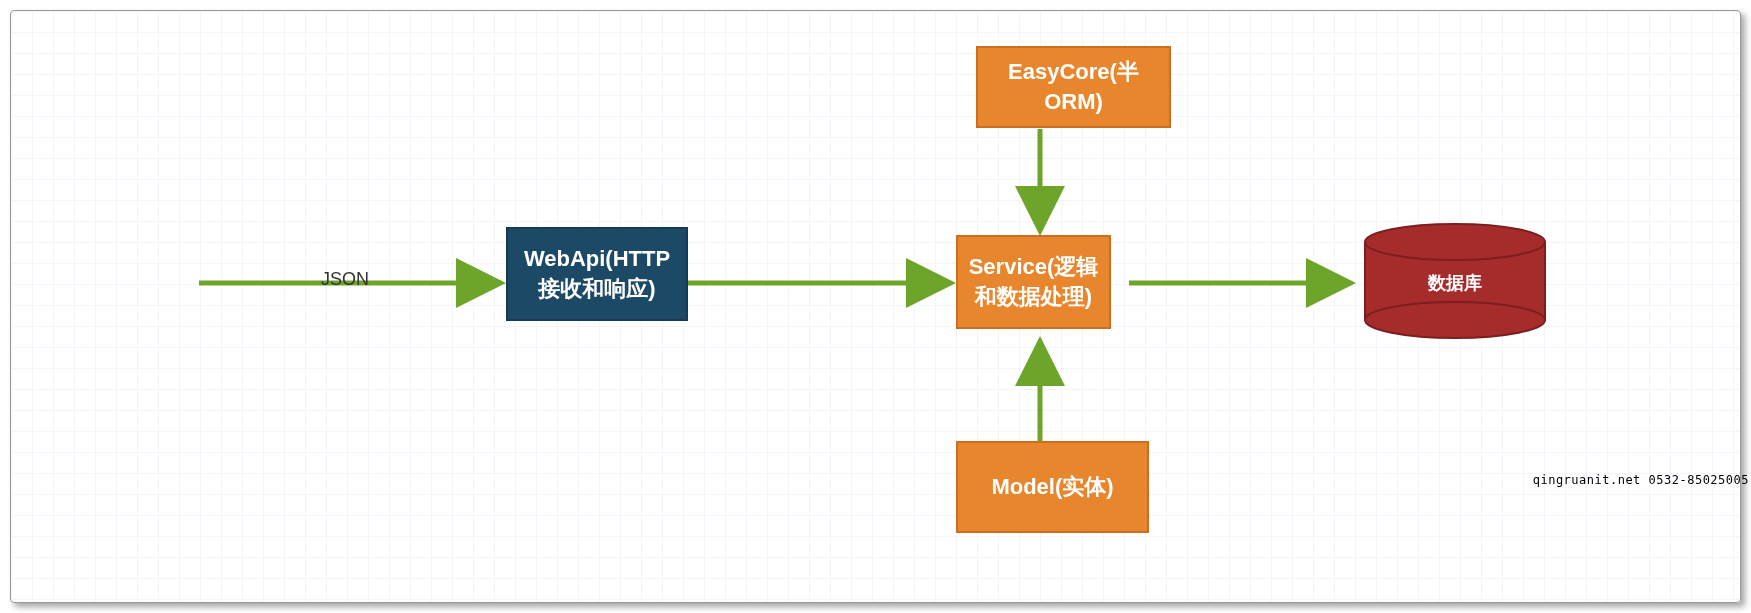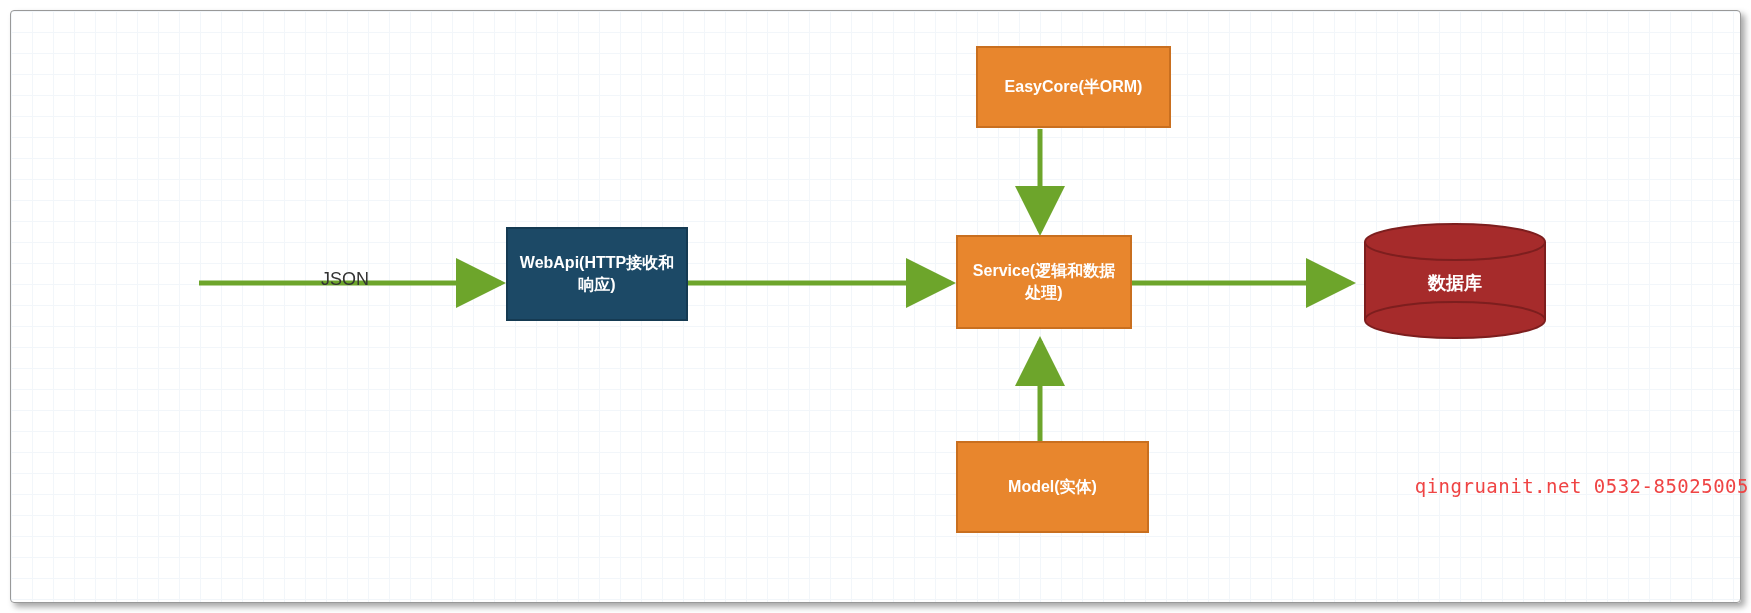--- a/index.html
+++ b/index.html
@@ -25,39 +25,39 @@
     box-shadow: 4px 4px 6px rgba(0,0,0,0.35);
   }
   .node {
     position: absolute;
     display: flex;
     align-items: center;
     justify-content: center;
     text-align: center;
     color: #fff;
     font-weight: bold;
-    font-size: 16px;
+    font-size: 22px;
     line-height: 1.35;
     padding: 6px 10px;
   }
   .blue  { background: #3a6e97; border: 2px solid #2c5675; }
   .navy  { background: #1c4966; border: 2px solid #153a52; }
   .orange{ background: #e8862d; border: 2px solid #c96f1f; }
   .edge-label {
     position: absolute;
     color: #333;
     font-size: 18px;
     background: transparent;
   }
   .watermark {
     position: absolute;
     right: 2px;
-    bottom: 116px;
-    color: #ef4444;
-    font-size: 19px;
+    bottom: 126px;
+    color: #000000;
+    font-size: 12px;
     font-family: monospace, "Microsoft YaHei";
     letter-spacing: 0.5px;
   }
   svg.overlay {
     position: absolute;
     left: 0; top: 0;
     width: 1731px;
     height: 593px;
     pointer-events: none;
   }
@@ -93,21 +93,21 @@
       <path d="M1354,231 A90,18 0 0 0 1534,231" fill="none" stroke="#7d1e1e" stroke-width="2"></path>
       <text x="1444" y="278" text-anchor="middle" fill="#fff" font-size="18" font-weight="bold">数据库</text>
     </g>
   </svg>
 
 
   <div class="node navy" style="left:495px; top:216px; width:182px; height:94px;align-items:center;">
     <span>WebApi(HTTP接收和响应)</span>
   </div>
 
-  <div class="node orange" style="left:945px; top:224px; width:176px; height:94px;">
+  <div class="node orange" style="left:945px; top:224px; width:155px; height:94px;">
     <span>Service(逻辑和数据处理)</span>
   </div>
 
   <div class="node orange" style="left:965px; top:35px; width:195px; height:82px;">
     <span>EasyCore(半ORM)</span>
   </div>
 
   <div class="node orange" style="left:945px; top:430px; width:193px; height:92px;">
     <span>Model(实体)</span>
   </div>

